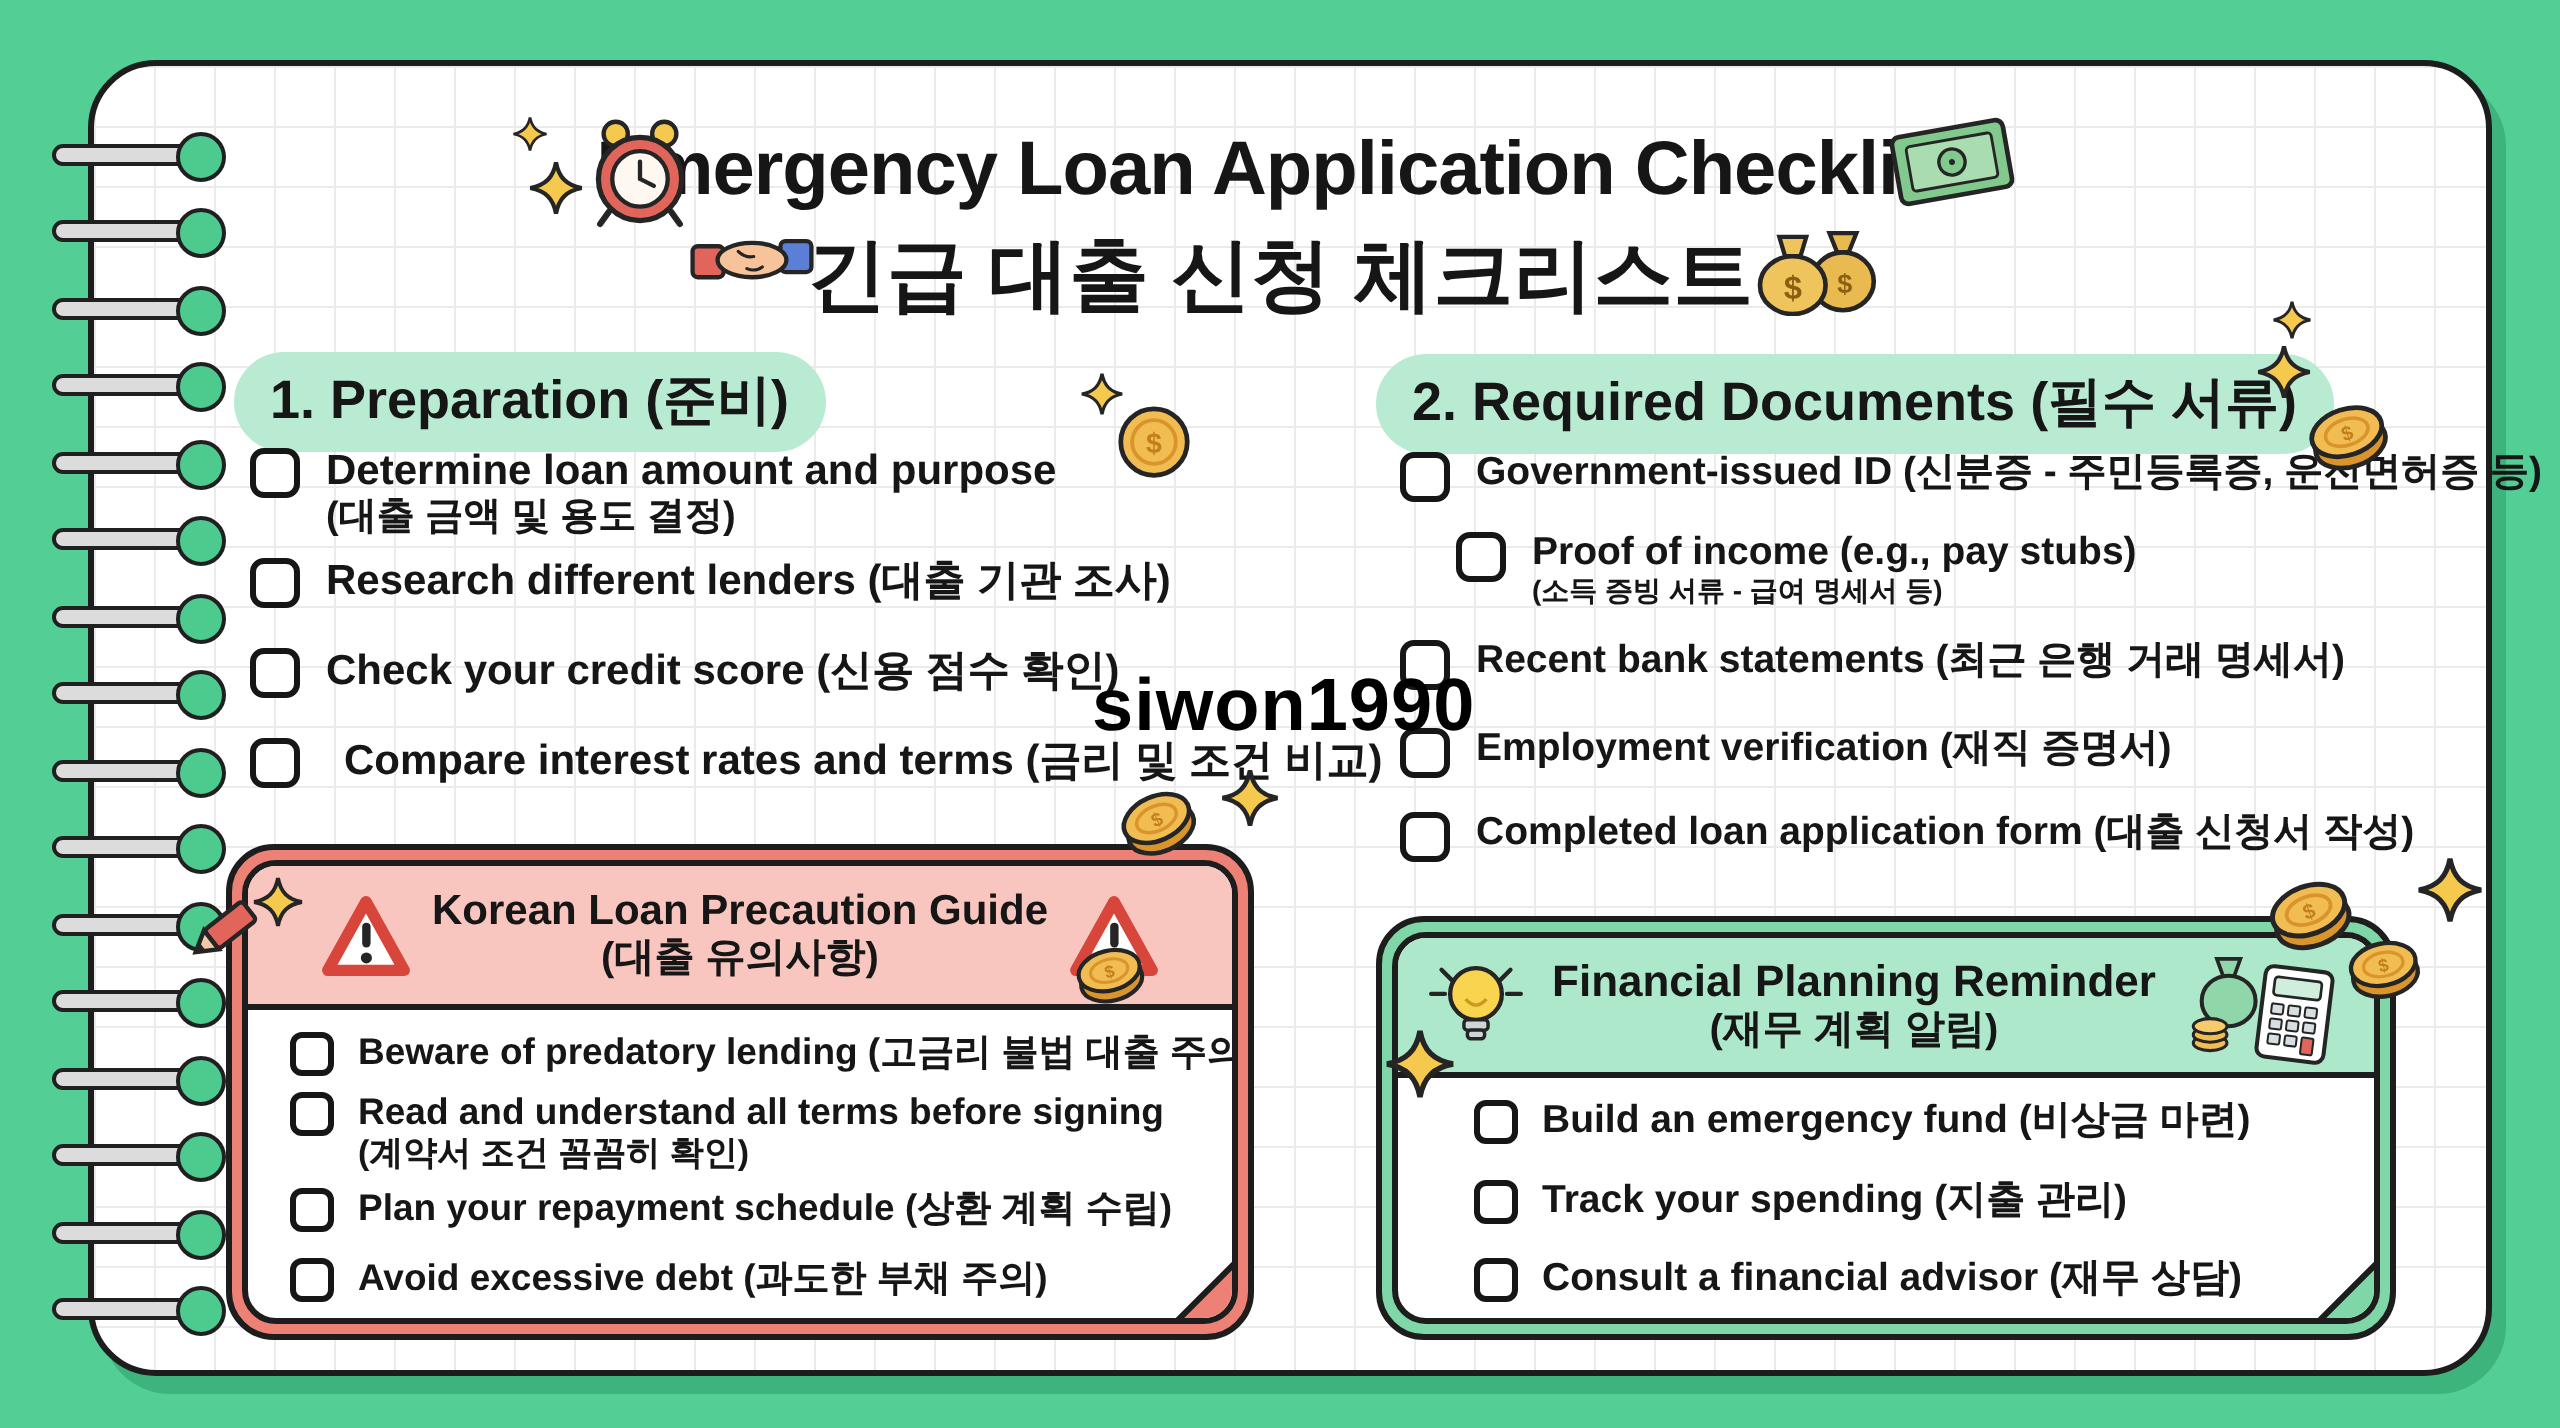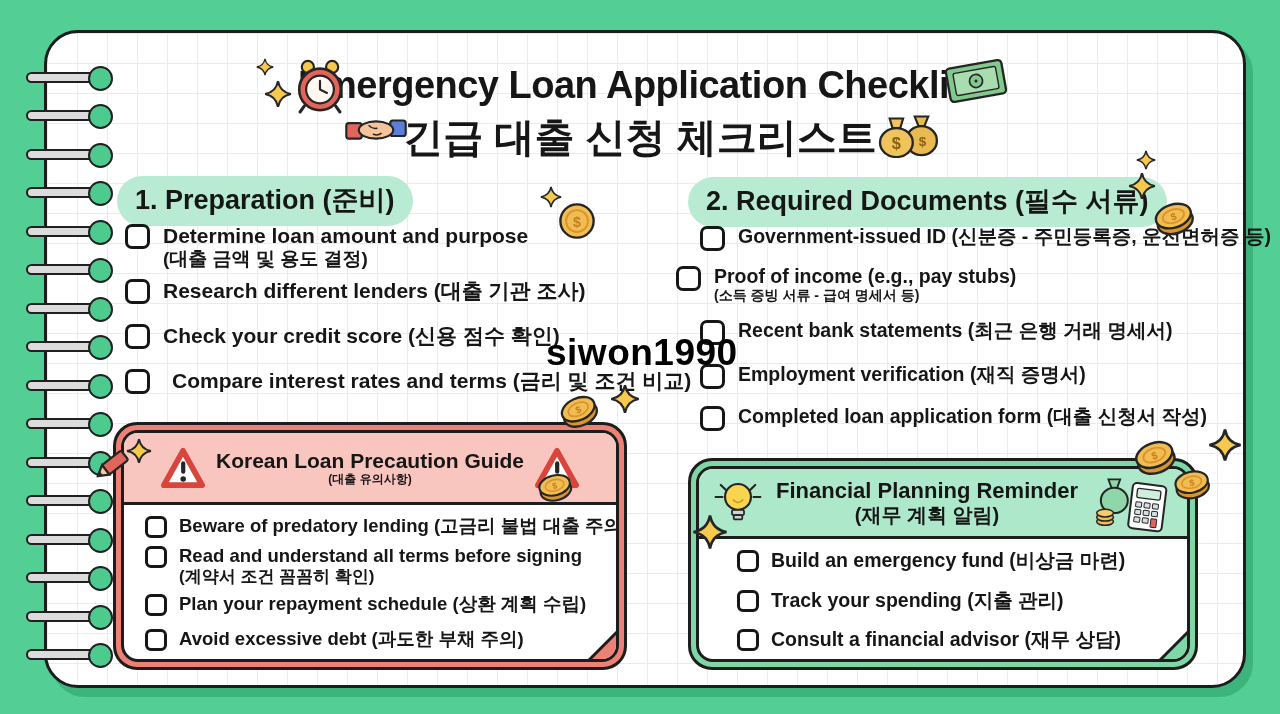--- a/index.html
+++ b/index.html
@@ -186,21 +186,21 @@
 </div>
 
 <div class="watermark">siwon1990</div>
 
 <div class="pill" style="left:688px; top:177px;">2. Required Documents (필수 서류)</div>
 
 <div class="row sm" style="left:700px; top:226px;">
   <span class="cb"></span>
   <span class="lbl"><span class="l1">Government-issued ID (신분증 - 주민등록증, 운전면허증 등)</span></span>
 </div>
-<div class="row sm" style="left:676px; top:266px;justify-content:flex-end;">
+<div class="row sm" style="left:728px; top:266px;justify-content:flex-end;">
   <span class="cb"></span>
   <span class="lbl"><span class="l1">Proof of income (e.g., pay stubs)</span><span class="l2">(소득 증빙 서류 - 급여 명세서 등)</span></span>
 </div>
 <div class="row sm" style="left:700px; top:320px;">
   <span class="cb"></span>
   <span class="lbl"><span class="l1">Recent bank statements (최근 은행 거래 명세서)</span></span>
 </div>
 <div class="row sm" style="left:700px; top:364px;">
   <span class="cb"></span>
   <span class="lbl"><span class="l1">Employment verification (재직 증명서)</span></span>
@@ -231,21 +231,21 @@
     <div class="box-head" style="height:72px; background:#F9C5BF;">
       <span>
         <svg viewBox="0 0 48 44" width="46" height="42">
           <path d="M24 4 L44 40 L4 40 Z" fill="#FFFFFF" stroke="#D8463B" stroke-width="6" stroke-linejoin="round"></path>
           <rect x="22" y="15" width="4.4" height="13" rx="2.2" fill="#252525"></rect>
           <circle cx="24.2" cy="33.5" r="2.9" fill="#252525"></circle>
         </svg>
       </span>
       <span class="ht" style="font-size:21px;">
         <span class="h1">Korean Loan Precaution Guide</span>
-        <span class="h2" style="font-size:12px;">(대출 유의사항)</span>
+        <span class="h2" style="font-size:20px;">(대출 유의사항)</span>
       </span>
       <span>
         <svg viewBox="0 0 48 44" width="46" height="42">
           <path d="M24 4 L44 40 L4 40 Z" fill="#FFFFFF" stroke="#D8463B" stroke-width="6" stroke-linejoin="round"></path>
           <rect x="22" y="15" width="4.4" height="13" rx="2.2" fill="#252525"></rect>
           <circle cx="24.2" cy="33.5" r="2.9" fill="#252525"></circle>
         </svg>
       </span>
     </div>
     <div class="box-row" style="left:21px; top:83px;">

